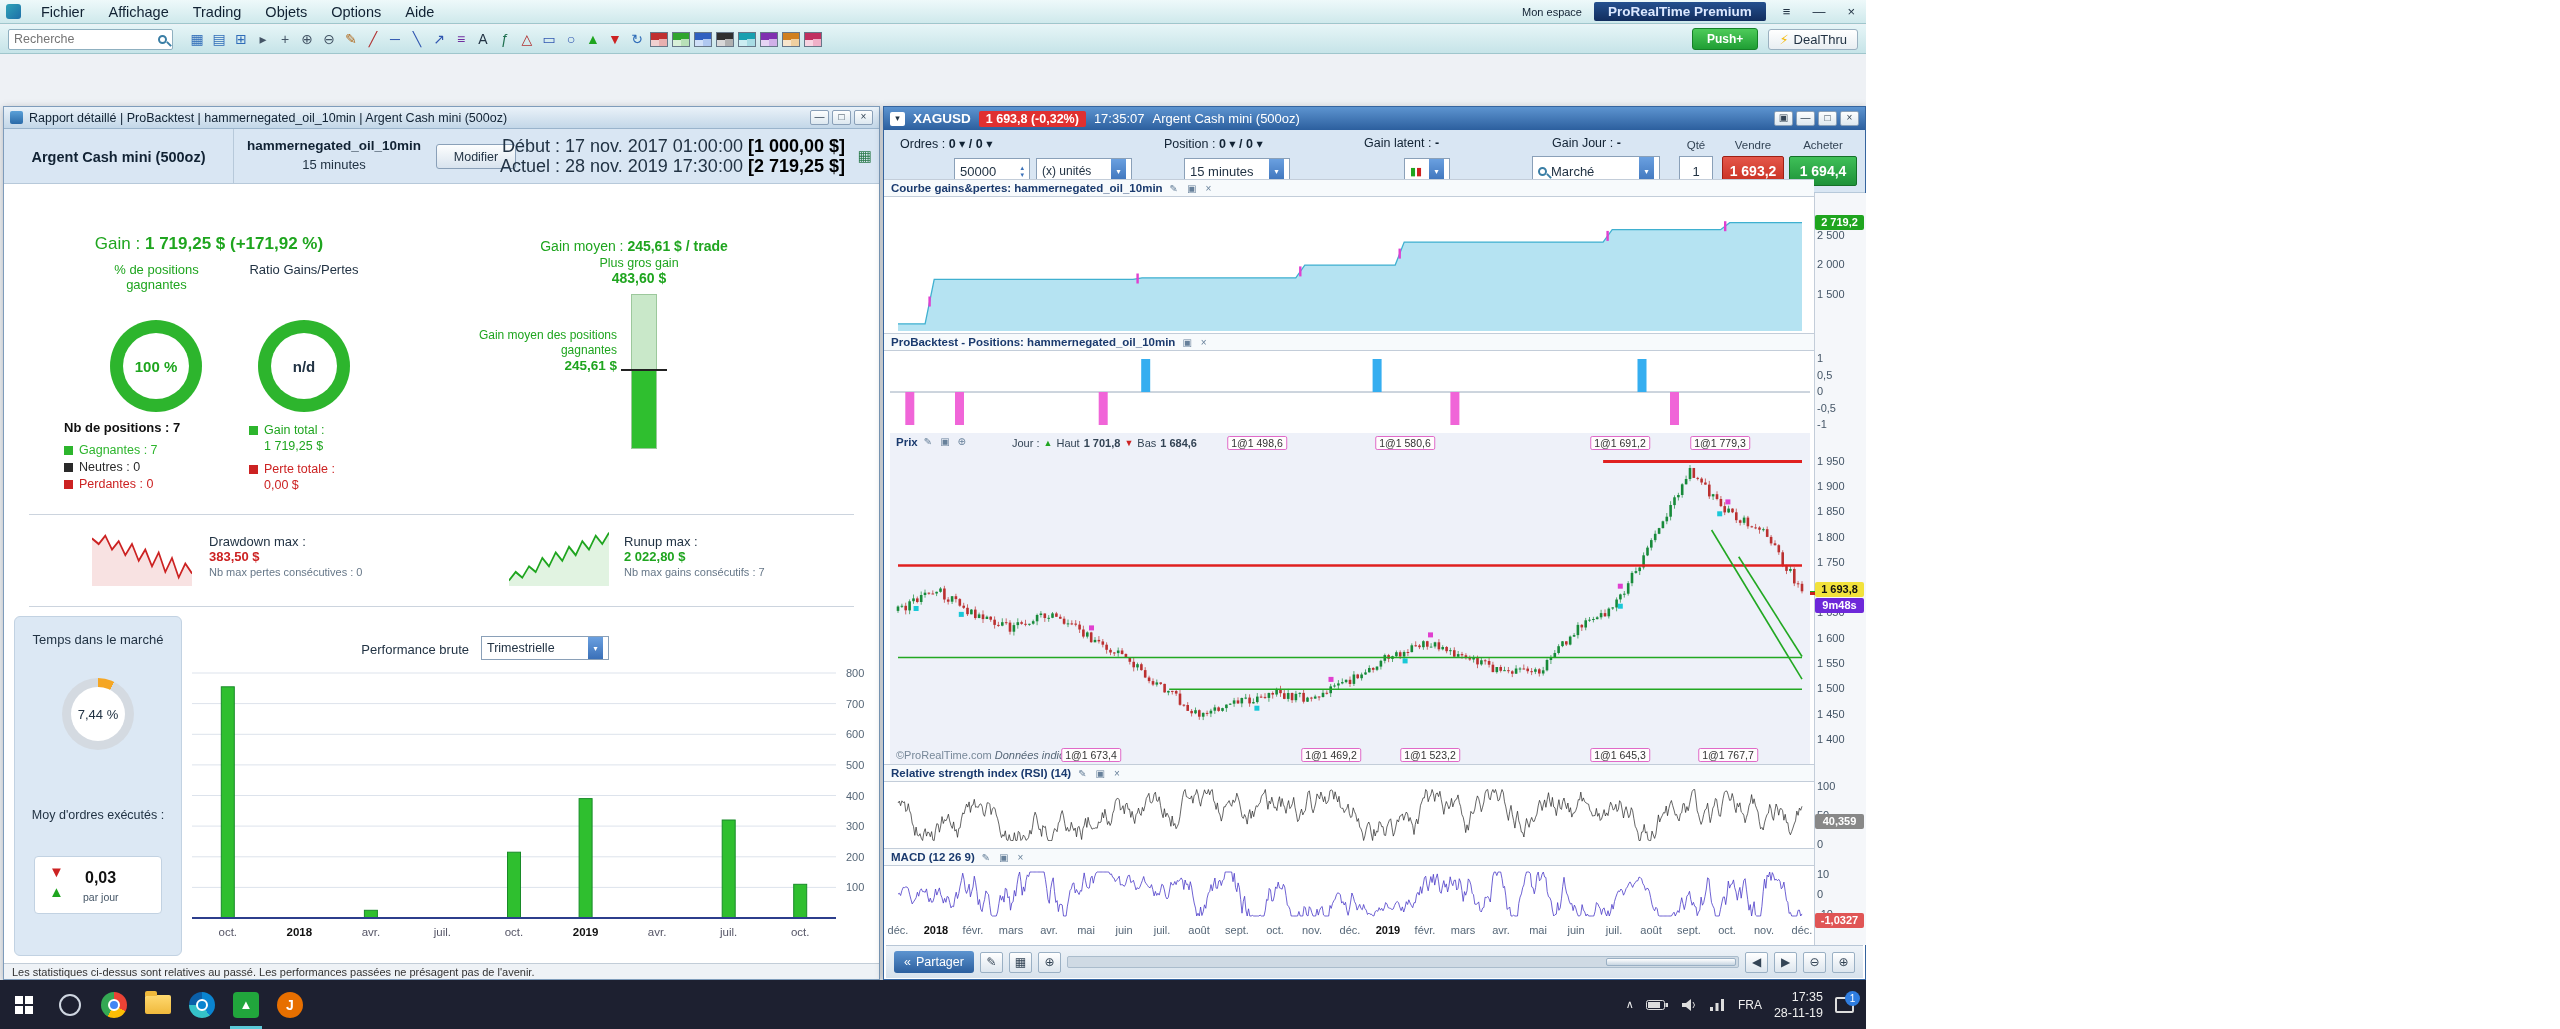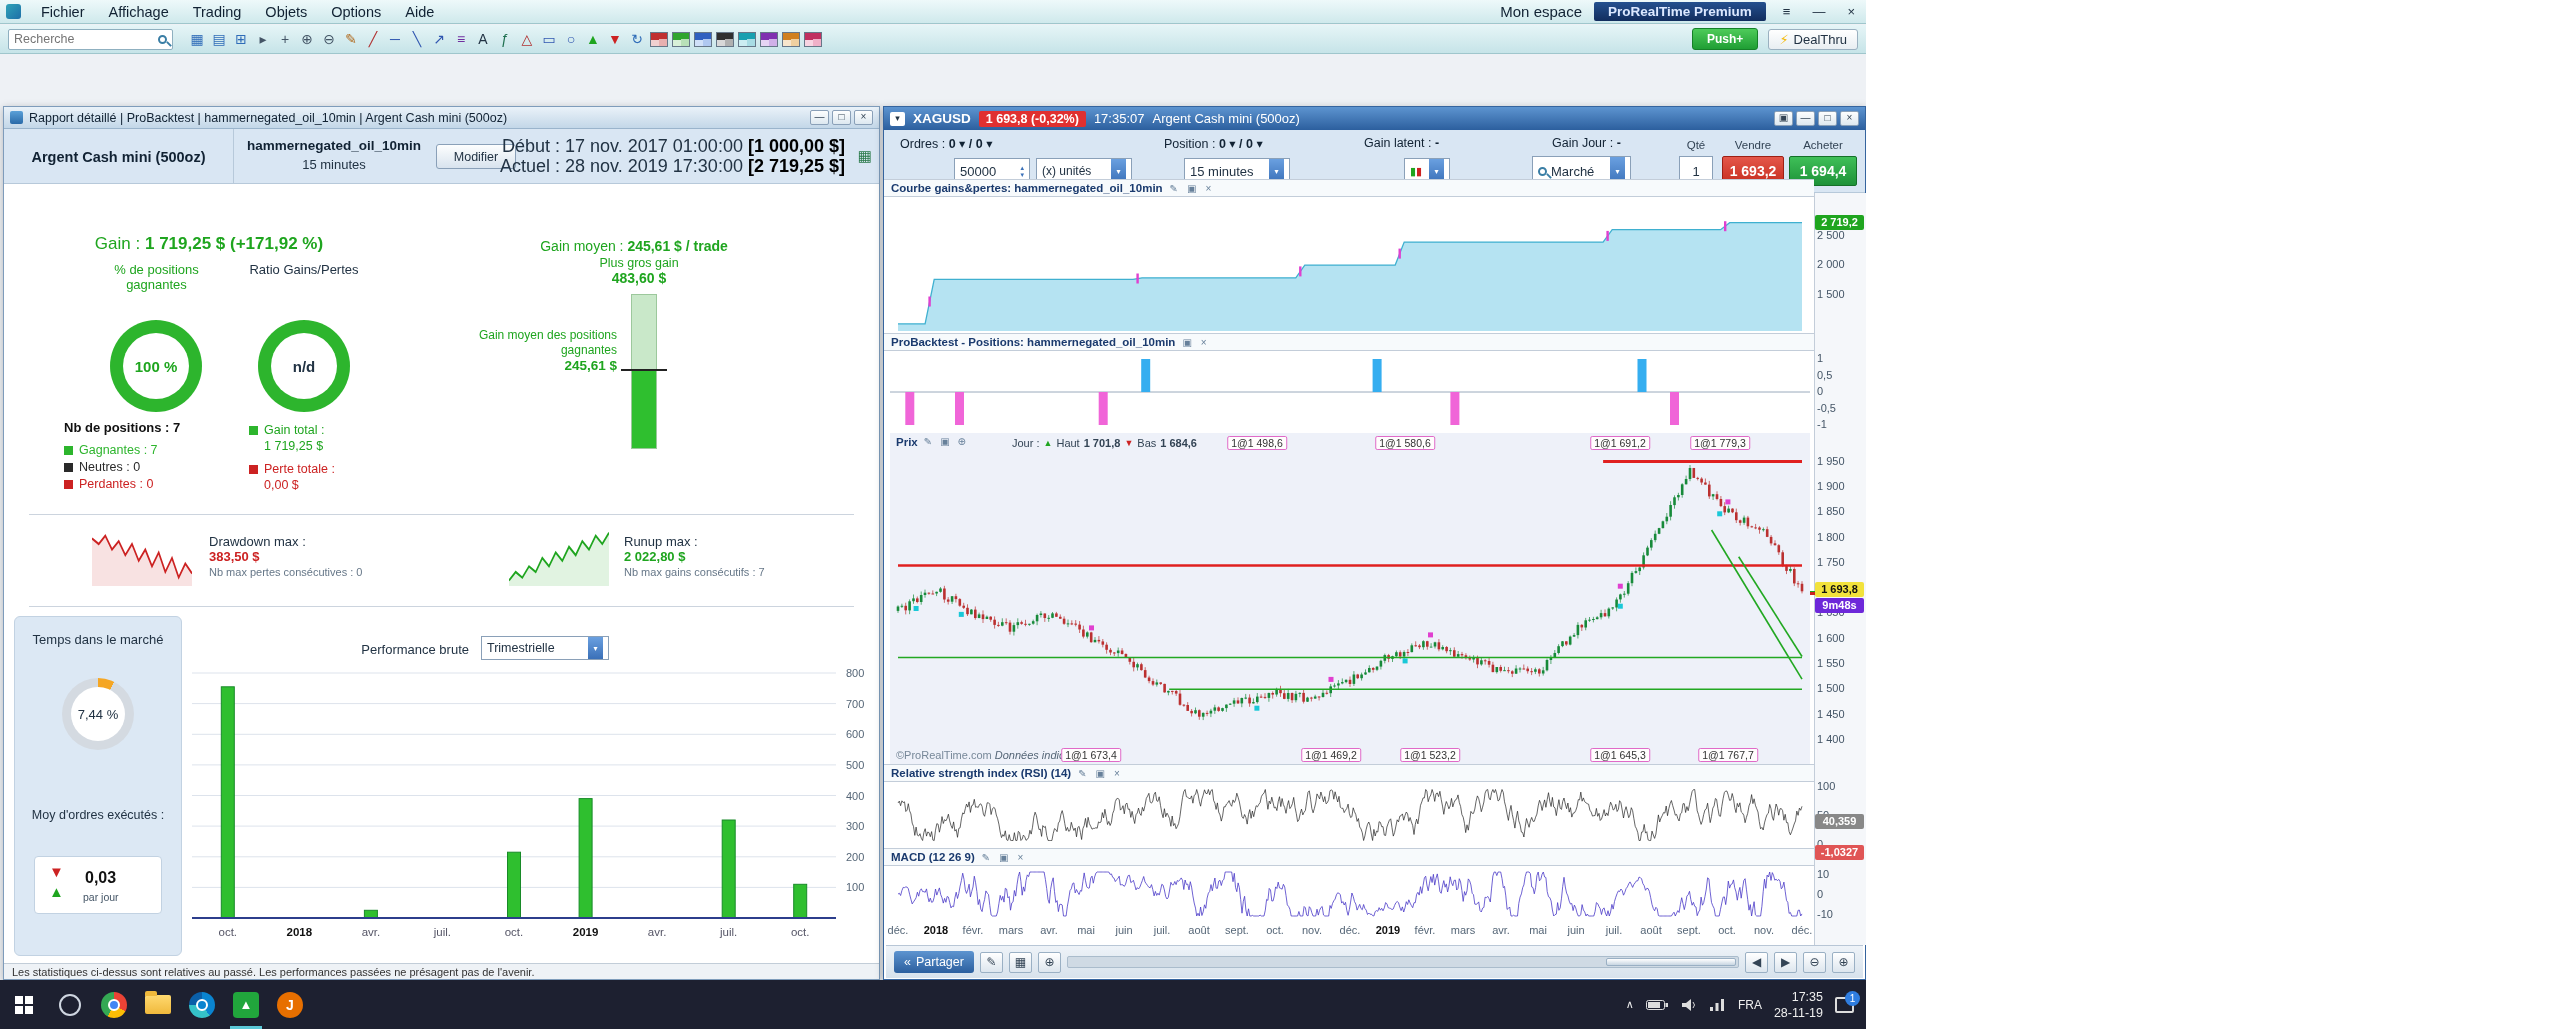--- a/index.html
+++ b/index.html
@@ -120,21 +120,21 @@
     <span class="app-icon"></span>
     <nav id="menus" style="display:flex;">
         <div class="menu-item">Fichier</div>
         <div class="menu-item">Affichage</div>
         <div class="menu-item">Trading</div>
         <div class="menu-item">Objets</div>
         <div class="menu-item">Options</div>
         <div class="menu-item">Aide</div>
       </nav>
     <div class="menubar-right">
-      <span style="font-size:15px;">Mon espace</span>
+      <span style="font-size:11px;">Mon espace</span>
       <span class="premium">ProRealTime Premium</span>
       <span class="wc-top">≡</span>
       <span class="wc-top">—</span>
       <span class="wc-top">×</span>
     </div>
   </div>
 
   <div class="toolbar">
     <span class="search-wrap">
       <input placeholder="Recherche" style="">
@@ -373,21 +373,21 @@
       </div>
       <div class="input" style="left:300px;top:28px;width:106px;">
         <span>15 minutes</span>
         <span class="sel-arrow">▾</span>
       </div>
       <div class="input" style="left:520px;top:28px;width:46px;">
         <span style="color:#1fa51f;font-size:11px;">▮</span>
           <span style="color:#cc2222;font-size:11px;">▮</span>
         <span class="sel-arrow">▾</span>
       </div>
-      <div class="input" style="left:648px;top:26px;width:99px;height:30px;">
+      <div class="input" style="left:648px;top:26px;width:128px;height:30px;">
         <span class="mag" style="margin:0 4px 0 0;"></span>
         <span>Marché</span>
         <span class="sel-arrow">▾</span>
       </div>
       <div class="input" style="left:795px;top:26px;width:34px;height:30px;justify-content:center;">
           <span>1</span>
         </div>
       <div class="btn-sell" style="left:838px;top:26px;width:62px;height:30px;">1 693,2</div>
       <div class="btn-buy" style="left:905px;top:26px;width:68px;height:30px;">1 694,4</div>
     <div class="ti" style="left: 16px;">Ordres : <b>0 ▾ / 0 ▾</b></div>
@@ -1016,21 +1016,21 @@
       <div class="trade-label" style="left: 546px; top: 641px;">1@1 523,2</div>
       <div class="trade-label" style="left: 736px; top: 641px;">1@1 645,3</div>
       <div class="trade-label" style="left: 844px; top: 641px;">1@1 767,7</div>
       <div class="ax-tick" style="top: 673px;">100</div>
       <div class="ax-tick" style="top: 702px;">50</div>
       <div class="ax-tick" style="top: 731px;">0</div>
       <div class="ax-badge" style="top: 706.592px; background: rgb(136, 136, 136); color: rgb(255, 255, 255);">40,359</div>
       <div class="ax-tick" style="top: 761px;">10</div>
       <div class="ax-tick" style="top: 781px;">0</div>
       <div class="ax-tick" style="top: 801px;">-10</div>
-      <div class="ax-badge" style="top: 738px; background: rgb(224, 85, 85); color: rgb(255, 255, 255);">-1,0327</div>
+      <div class="ax-badge" style="top: 806px; background: rgb(224, 85, 85); color: rgb(255, 255, 255);">-1,0327</div>
       <div class="month" style="left: -6px;">déc.</div>
       <div class="month" style="left: 32px; font-weight: bold; color: rgb(17, 17, 17);">2018</div>
       <div class="month" style="left: 69px;">févr.</div>
       <div class="month" style="left: 107px;">mars</div>
       <div class="month" style="left: 145px;">avr.</div>
       <div class="month" style="left: 182px;">mai</div>
       <div class="month" style="left: 220px;">juin</div>
       <div class="month" style="left: 258px;">juil.</div>
       <div class="month" style="left: 295px;">août</div>
       <div class="month" style="left: 333px;">sept.</div>

